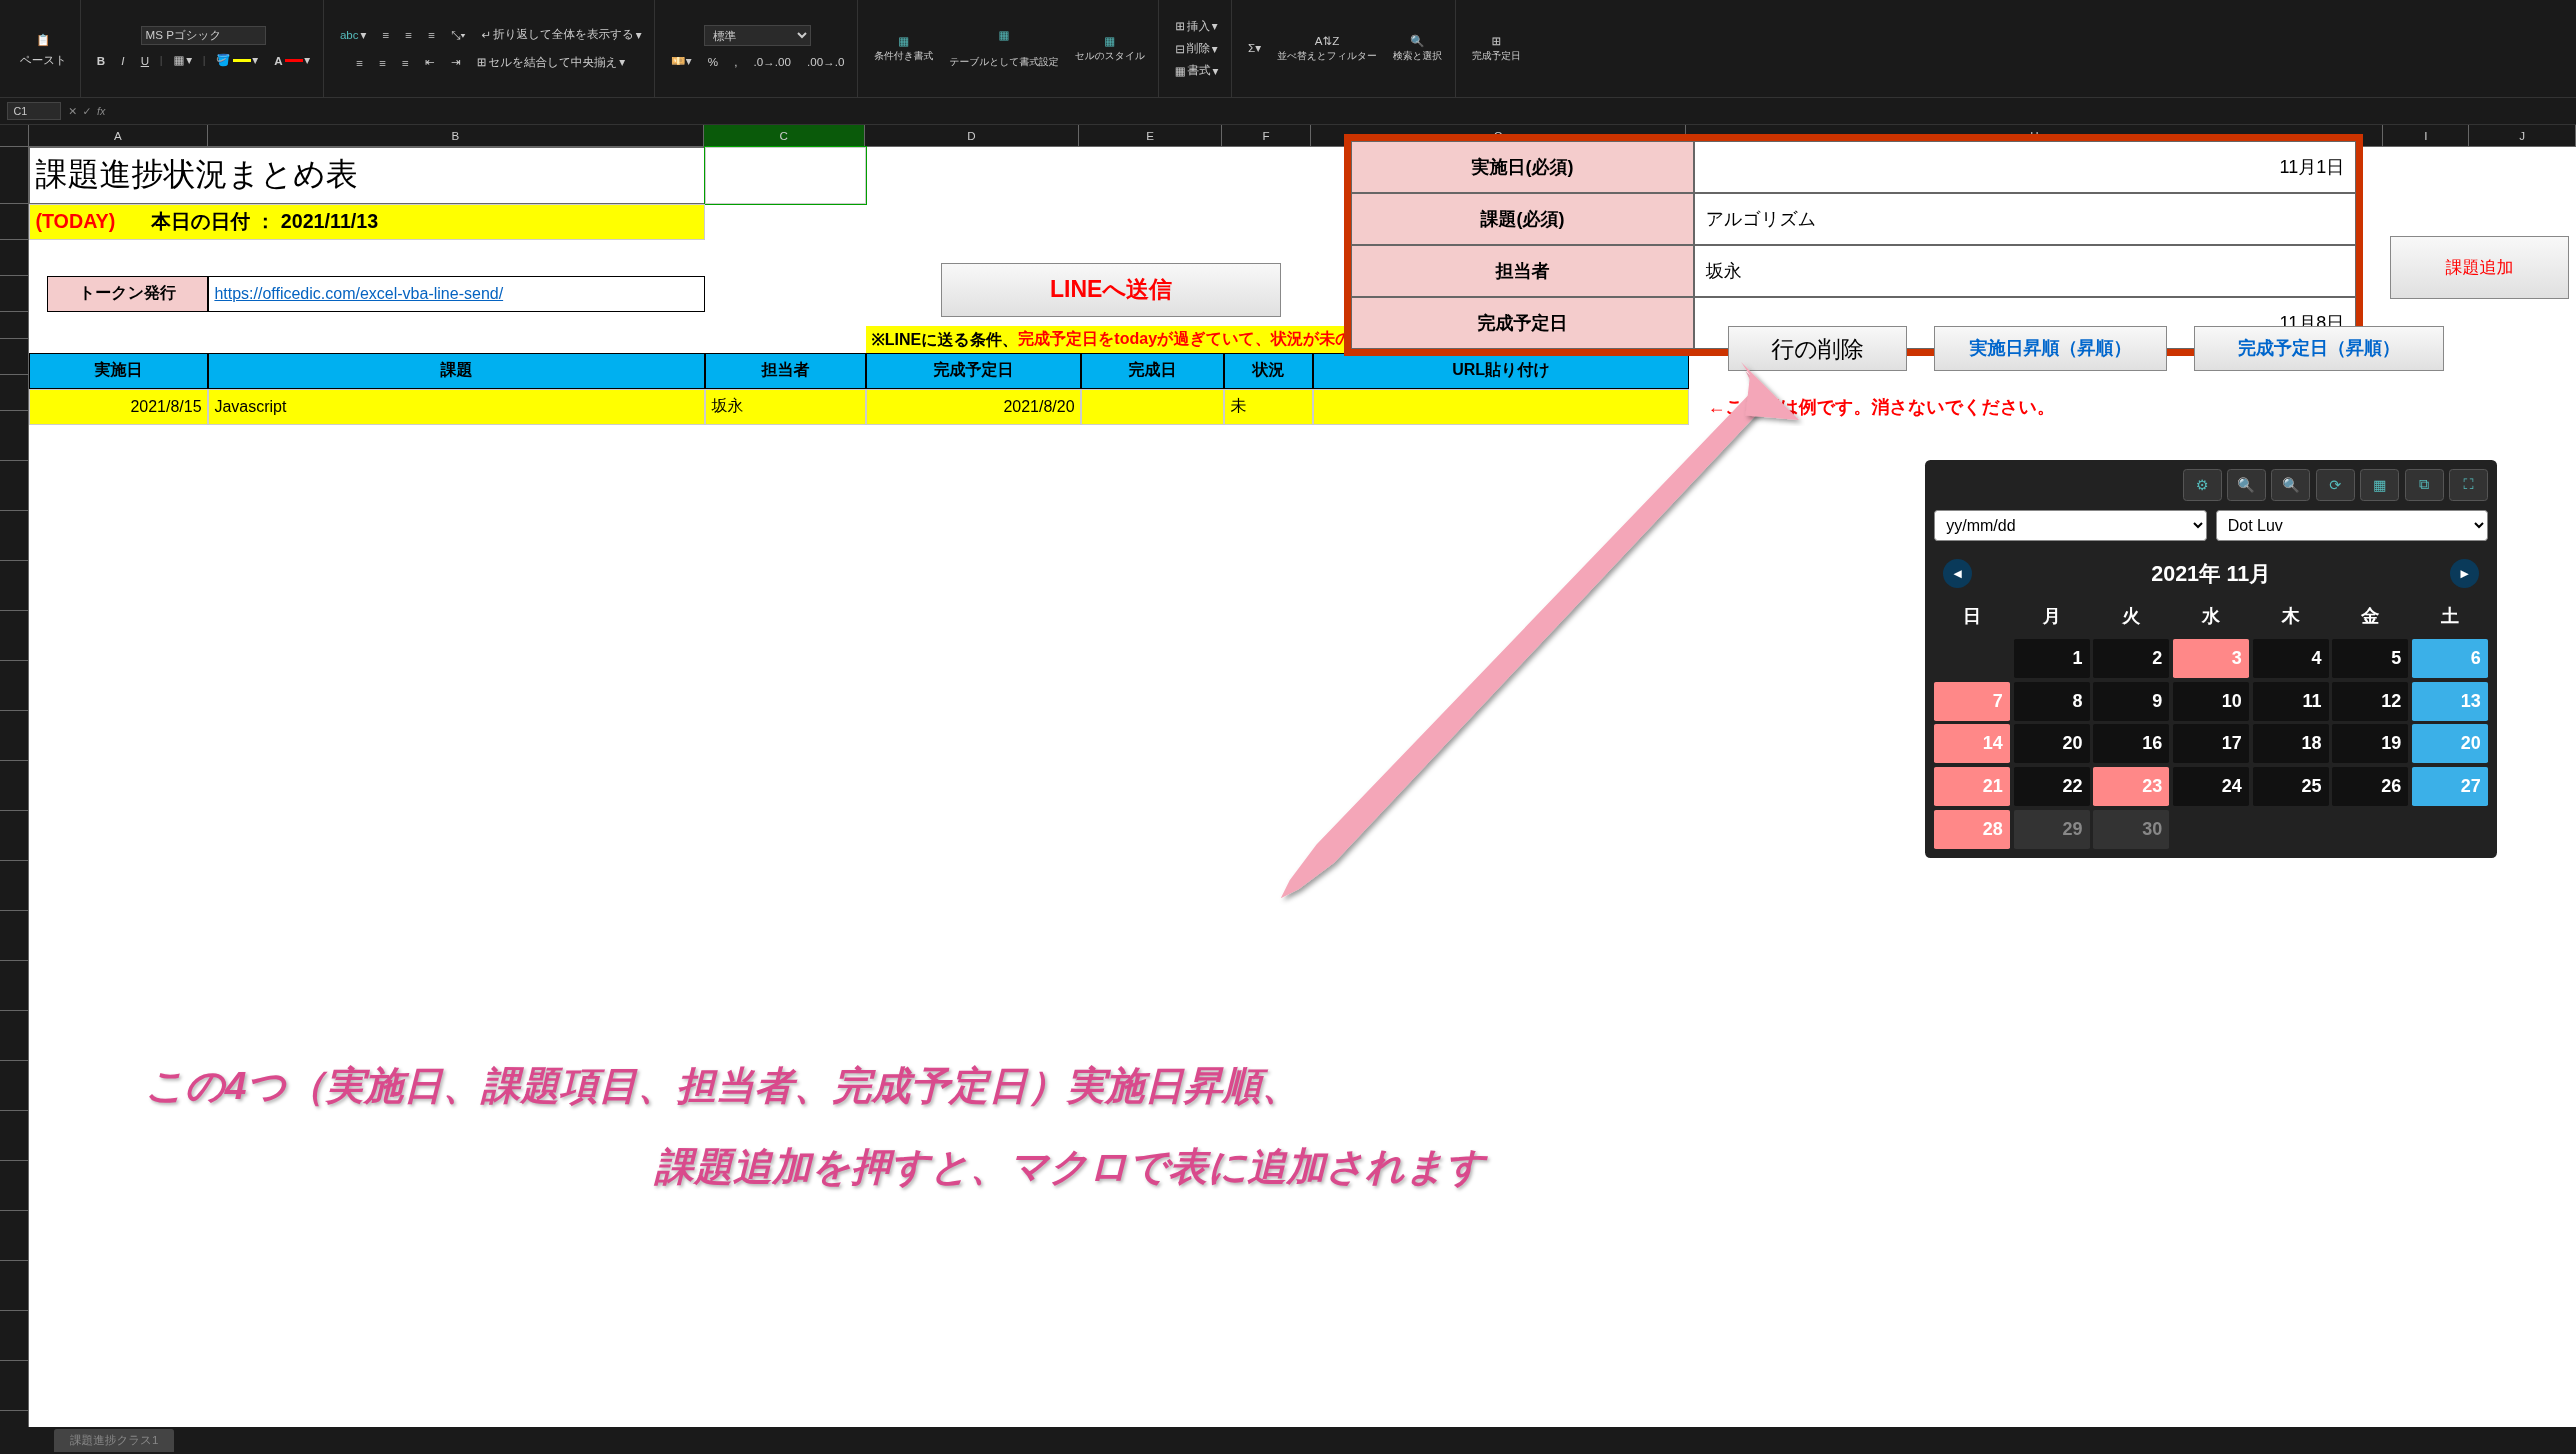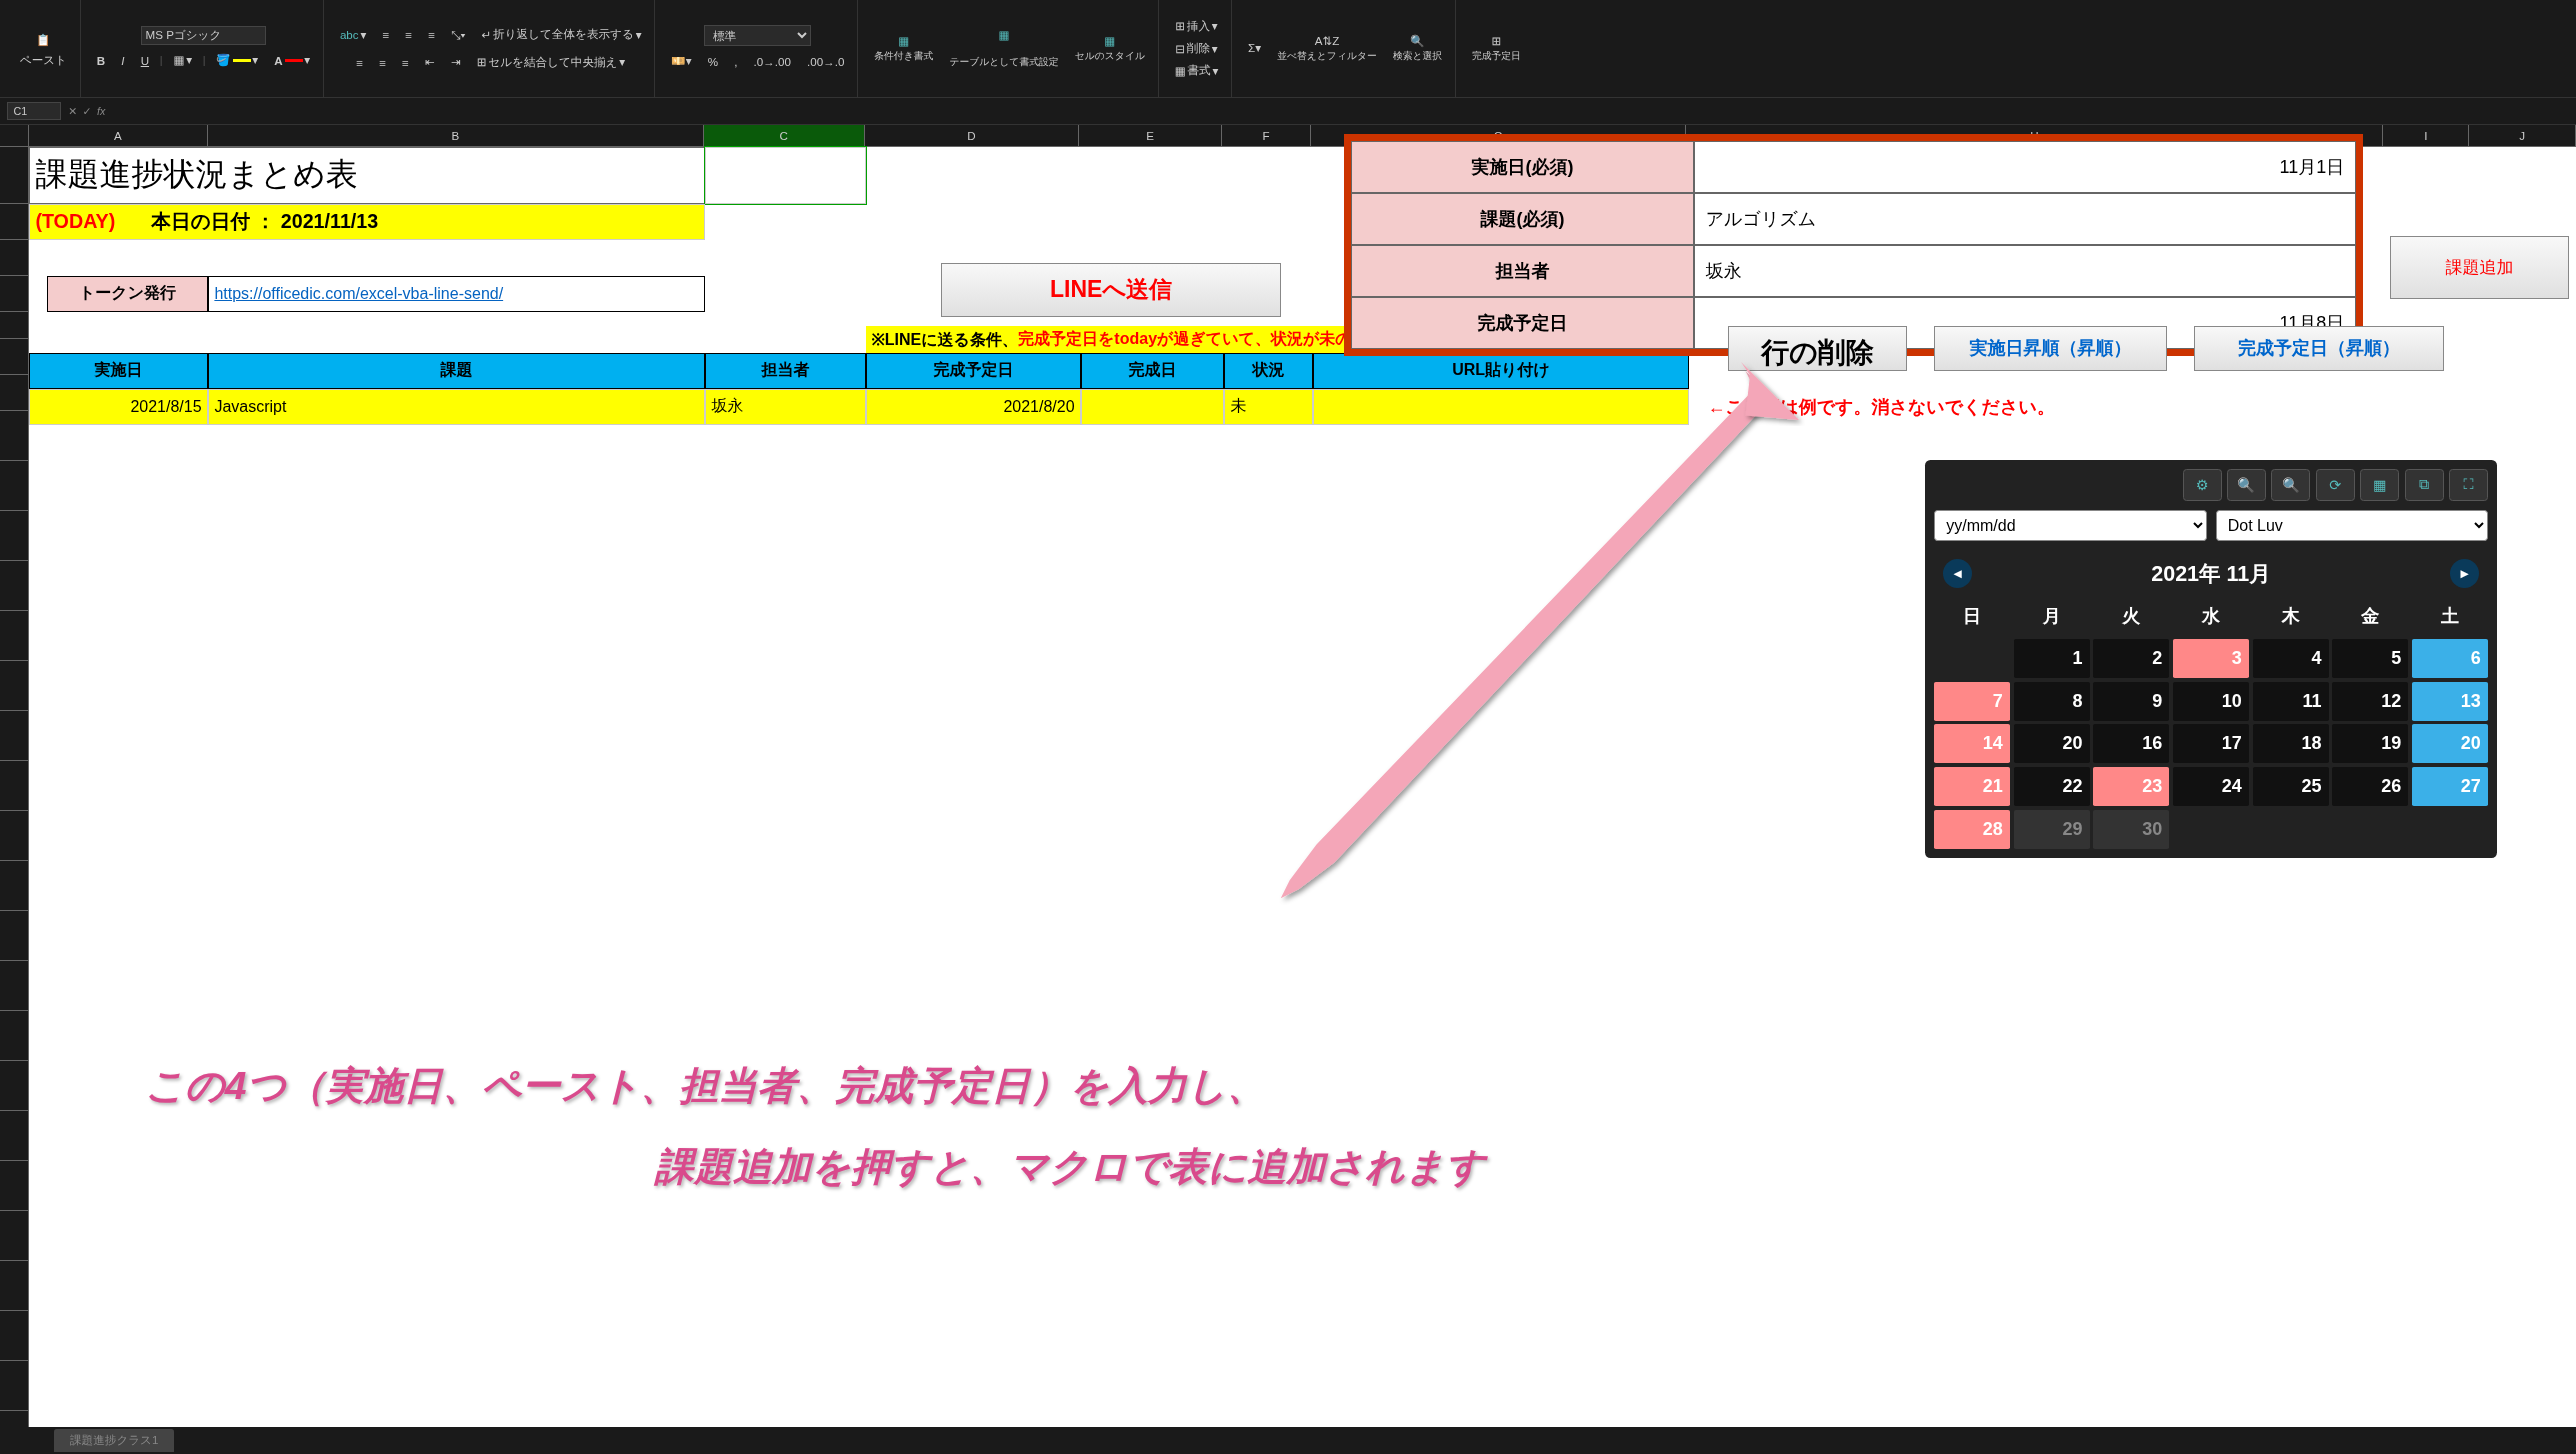--- a/index.html
+++ b/index.html
@@ -288,21 +288,21 @@
           <div class="input-val">坂永</div>
         </div>
         <div class="input-row">
           <div class="input-label">完成予定日</div>
           <div class="input-val right">11月8日</div>
         </div>
       </div>
 
       <button class="sheet-btn" style="position:absolute;left:2361px;top:89px;width:179px;height:63px;color:#ff0000;font-weight:normal;font-size:17px;">課題追加</button>
 
-      <button class="sheet-btn" style="position:absolute;left:1699px;top:179px;width:179px;height:45px;font-size:28px;font-weight:bold;">行の削除</button>
+      <button class="sheet-btn" style="position:absolute;left:1699px;top:179px;width:179px;height:45px;font-size:23px;font-weight:normal;">行の削除</button>
       <button class="sheet-btn blue" style="position:absolute;left:1905px;top:179px;width:233px;height:45px;">実施日昇順（昇順）</button>
       <button class="sheet-btn blue" style="position:absolute;left:2165px;top:179px;width:250px;height:45px;">完成予定日（昇順）</button>
 
       <div class="calendar-widget" style="left:1896px;top:313px;">
         <div class="cal-toolbar">
           <div class="cal-tool-btn">
               <span>⚙</span>
             </div>
           <div class="cal-tool-btn">
               <span>🔍</span>
@@ -385,21 +385,21 @@
       <svg class="arrow-svg" style="left:1216px;top:206px;width:572px;height:572px;" viewBox="0 0 640 640">
         <defs>
             <filter id="sh">
               <feDropShadow dx="3" dy="3" stdDeviation="3" flood-opacity="0.4"></feDropShadow>
             </filter>
           </defs>
         <polygon points="560,20 590,50 100,570 60,600 40,610 50,590 80,550 570,40" fill="#f4a6b8" filter="url(#sh)"></polygon>
         <polygon points="555,10 620,75 560,70 565,25" fill="#f4a6b8" filter="url(#sh)"></polygon>
       </svg>
 
-      <div class="annotation" style="left:116px;top:912px;">この4つ（実施日、ペースト、担当者、完成予定日）を入力し、</div>
+      <div class="annotation" style="left:116px;top:912px;">この4つ（実施日、課題項目、担当者、完成予定日）実施日昇順、</div>
       <div class="annotation" style="left:626px;top:993px;">課題追加を押すと、マクロで表に追加されます</div>
 
     </div>
   </div>
 </div>
 
 <div class="sheet-tabs">
   <div class="sheet-tab">課題進捗クラス1</div>
 </div>
 

